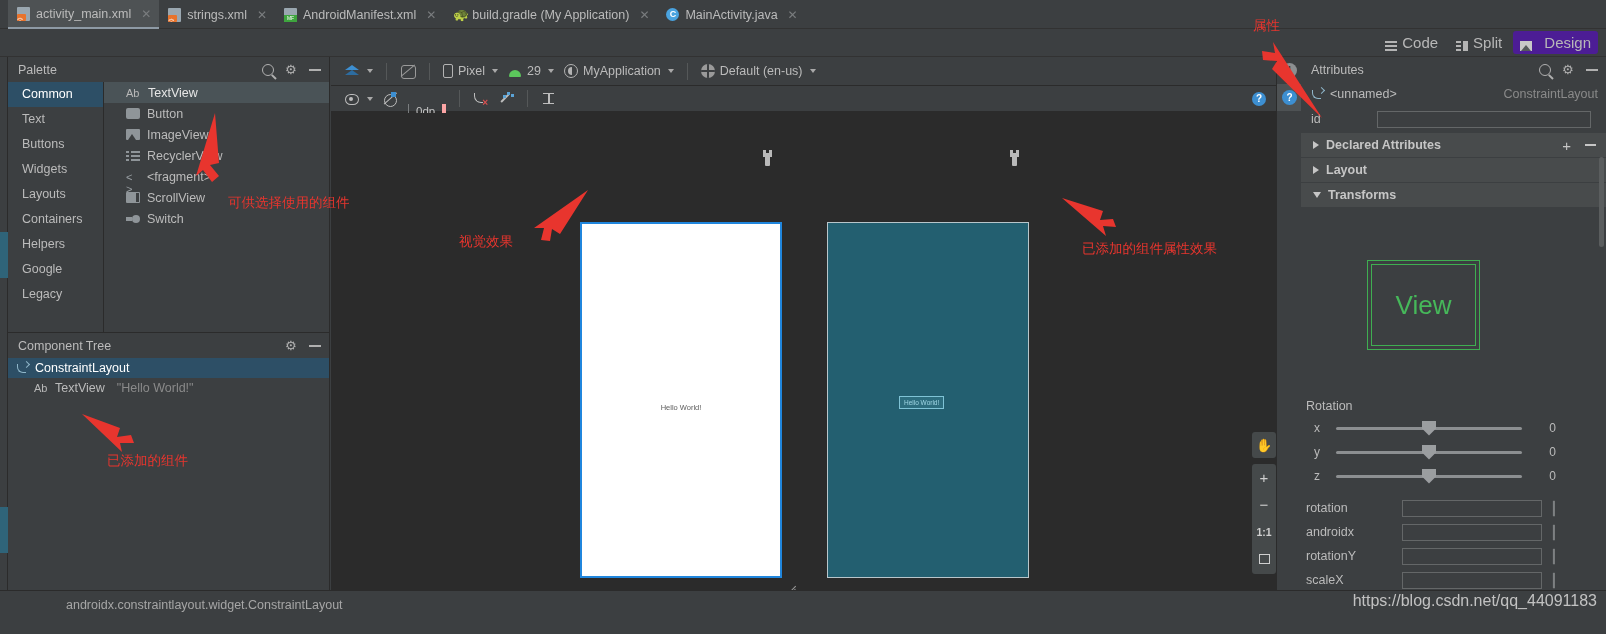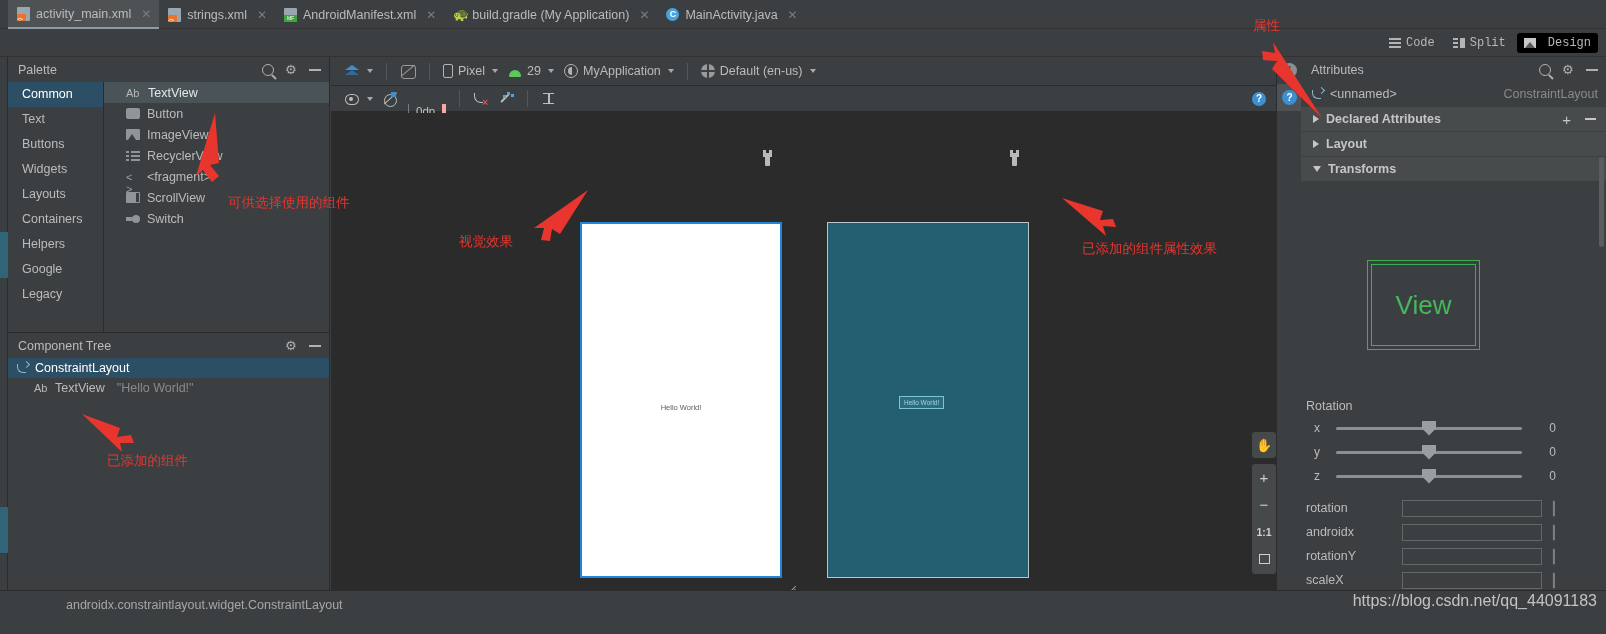--- a/index.html
+++ b/index.html
@@ -37,23 +37,23 @@
   .ficon-gradle{ color:#9aa7b0; font-size:13px; line-height:14px; }
   .ficon-java{ width:13px;height:13px;border-radius:50%;background:#4aa3df;color:#fff;
      font-size:9px;line-height:13px;text-align:center;font-weight:bold;}
 
   
   #modebar{
     position:absolute; left:0; top:29px; width:1606px; height:28px;
     background:#3c3f41; border-bottom:1px solid #323232;
     display:flex; align-items:center; justify-content:flex-end; padding-right:8px; gap:4px;
   }
-  .modebtn{ display:flex; align-items:center; gap:5px; padding:3px 7px; border-radius:3px;
-            color:#b8b8b8; font-size:12px; cursor:default;font-family:Liberation Mono, monospace;}
-  .modebtn.sel{ background:#000000;gap:12px; }
+  .modebtn{ display:flex; align-items:flex-end; gap:5px; padding:3px 7px; border-radius:3px;
+            color:#b8b8b8; font-size:15px; cursor:default;}
+  .modebtn.sel{ background:#4c1d95;gap:12px; }
   .ic-code{display:inline-block;width:12px;height:10px;
     background:repeating-linear-gradient(to bottom,#b4b4b4 0 2px,transparent 2px 4px);}
   .ic-split{display:inline-block;width:12px;height:10px;position:relative;}
   .ic-split:before{content:"";position:absolute;left:0;top:0;width:5px;height:10px;
     background:repeating-linear-gradient(to bottom,#b4b4b4 0 2px,transparent 2px 4px);}
   .ic-split:after{content:"";position:absolute;right:0;top:0;width:5px;height:10px;background:#b4b4b4;}
   .ic-design{display:inline-block;width:12px;height:10px;background:#c8c8c8;position:relative;overflow:hidden;}
   .ic-design:after{content:"";position:absolute;left:1px;bottom:0;width:0;height:0;
     border-left:5px solid transparent;border-right:5px solid transparent;border-bottom:6px solid #55595b;}
 
@@ -510,20 +510,24 @@
       <span class="ic-min"></span>
     </span>
   </div>
 
   <div class="arow-name">
     <span class="ic-cl"></span>
     <span class="nm">&lt;unnamed&gt;</span>
     <span class="cls">ConstraintLayout</span>
   </div>
 
+  <div class="arow-id">
+    <span class="lbl">id</span>
+    <span class="afield"></span>
+  </div>
 
   <div class="asect">
     <span class="tri r"></span>
     <span>Declared Attributes</span>
     <span class="sp"></span>
     <span class="plus">+</span>
     <span class="minus"></span>
   </div>
   <div class="asect">
     <span class="tri r"></span>

